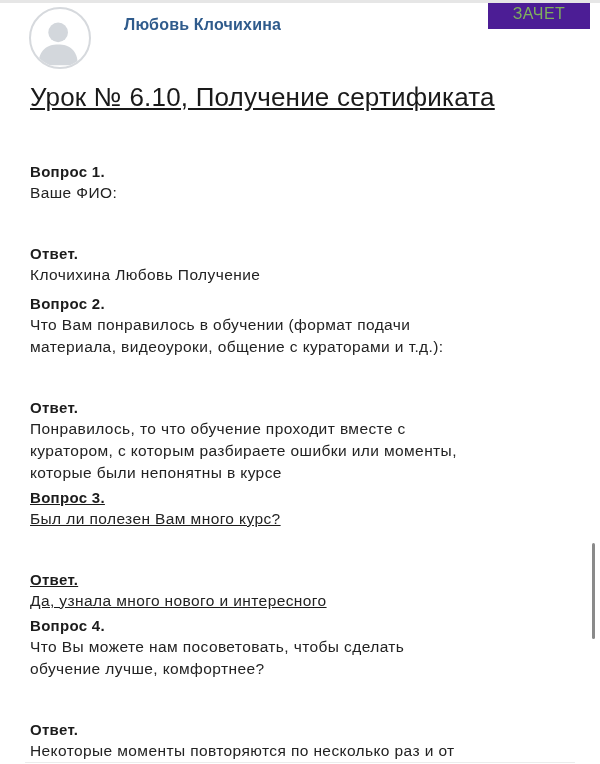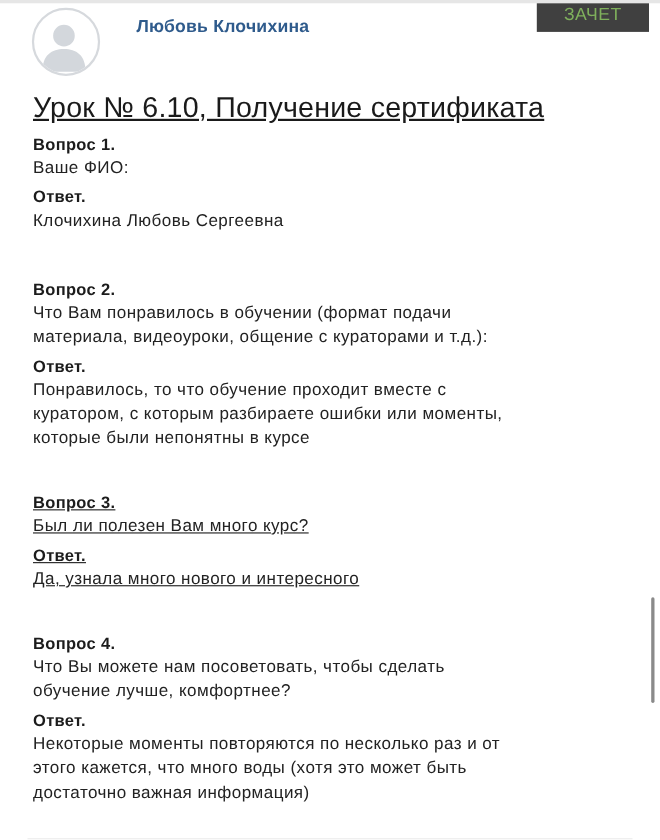--- a/index.html
+++ b/index.html
@@ -44,21 +44,21 @@
       font-weight: bold;
       color: #2f5b8c;
       letter-spacing: 0.2px;
     }
     .status-badge {
       position: absolute;
       left: 488px;
       top: 3px;
       width: 102px;
       height: 26px;
-      background: #404040;
+      background: #4c1d95;
       color: #7fb05c;
       font-size: 16px;
       text-align: center;
       line-height: 22px;
       letter-spacing: 0.5px;
     }
     .lesson-title {
       font-size: 26px;
       font-weight: normal;
       color: #1a1a1a;
@@ -67,20 +67,21 @@
       margin-bottom: 10px;
       text-decoration: underline;
     }
     .qa-block { margin-bottom: 24px; }
     .qa-label {
       font-size: 15px;
       font-weight: bold;
       color: #1c1c1c;
       line-height: 20px;
       letter-spacing: 0.3px;
+      margin-top: 40px;
     }
     .qa-text {
       font-size: 15.5px;
       color: #222222;
       line-height: 22px;
       letter-spacing: 0.4px;
       white-space: pre-line;
     }
     .qa-question { margin-bottom: 6px; }
     .scrollbar {
@@ -120,21 +121,21 @@
   <div class="user-name">Любовь Клочихина</div>
 
   <div class="status-badge">ЗАЧЕТ</div>
 
   <div class="lesson-title lesson-title-abs">Урок № 6.10, Получение сертификата</div>
 
   <div id="q1" class="qa-block">
     <div class="qa-label">Вопрос 1.</div>
     <div class="qa-text qa-question">Ваше ФИО:</div>
     <div class="qa-label">Ответ.</div>
-    <div class="qa-text">Клочихина Любовь Сергеевна</div>
+    <div class="qa-text">Клочихина Любовь Получение</div>
   </div>
 
   <div id="q2" class="qa-block">
     <div class="qa-label">Вопрос 2.</div>
     <div class="qa-text qa-question">Что Вам понравилось в обучении (формат подачи
 материала, видеоуроки, общение с кураторами и т.д.):</div>
     <div class="qa-label">Ответ.</div>
     <div class="qa-text">Понравилось, то что обучение проходит вместе с
 куратором, с которым разбираете ошибки или моменты,
 которые были непонятны в курсе</div>

